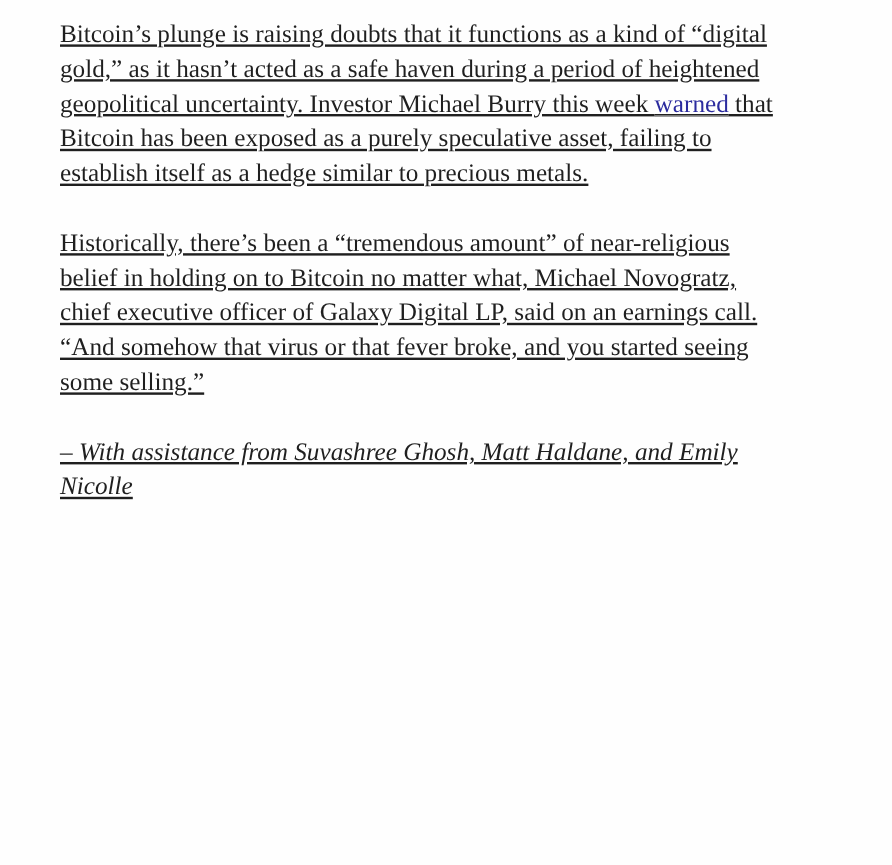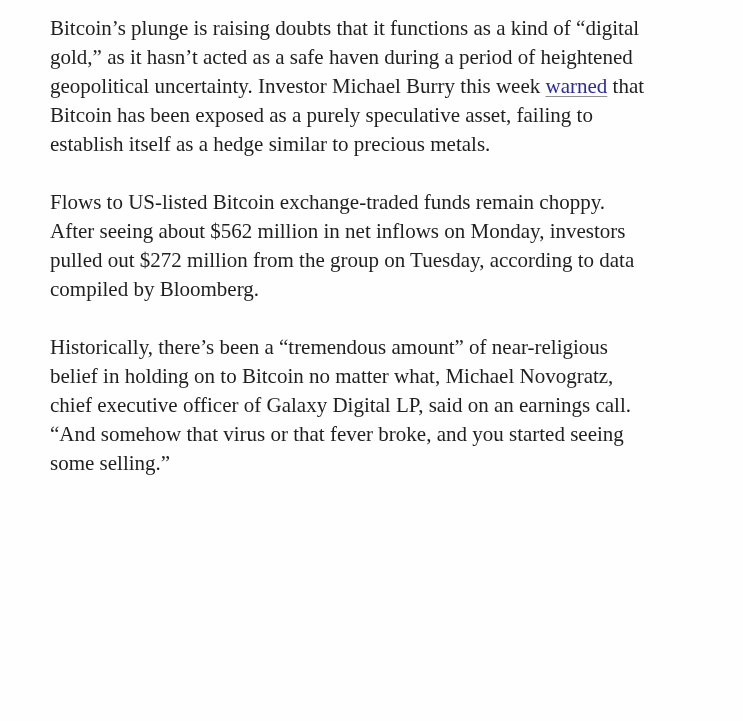--- a/index.html
+++ b/index.html
@@ -19,20 +19,21 @@
     width:743px;
     height:721px;
     box-sizing:border-box;
     overflow:hidden;
     background:var(--bg-color);
   }
   .article{
     box-sizing:border-box;
     padding:14px 48px 10px 50px;
     max-width:695px;
+    text-decoration:underline;
   }
   .article p{
     font-size:21px;
     line-height:29px;
     margin:0 0 29px 0;
     text-align:left;
   }
   a.inline-link{
     color:var(--link-color);
     text-decoration:underline;
@@ -45,16 +46,16 @@
     font-style:italic;
     margin-bottom:0;
   }
 </style>
 </head>
 <body>
 
 <div class="page">
   <div class="article">
     <p><span>Bitcoin’s plunge is raising doubts that it functions as a kind of “digital gold,” as it hasn’t acted as a safe haven during a period of heightened geopolitical uncertainty. Investor Michael Burry this week </span><a class="inline-link" href="#">warned</a><span> that Bitcoin has been exposed as a purely speculative asset, failing to establish itself as a hedge similar to precious metals.</span></p>
-    <p>Flows to US-listed Bitcoin exchange-traded funds remain choppy. After seeing about $562 million in net inflows on Monday, investors pulled out $272 million from the group on Tuesday, according to data compiled by Bloomberg.</p>
     <p>Historically, there’s been a “tremendous amount” of near-religious belief in holding on to Bitcoin no matter what, Michael Novogratz, chief executive officer of Galaxy Digital LP, said on an earnings call. “And somehow that virus or that fever broke, and you started seeing some selling.”</p>
+    <p class="credit">– With assistance from Suvashree Ghosh, Matt Haldane, and Emily Nicolle</p>
   </div>
 </div>
 
 </body></html>

